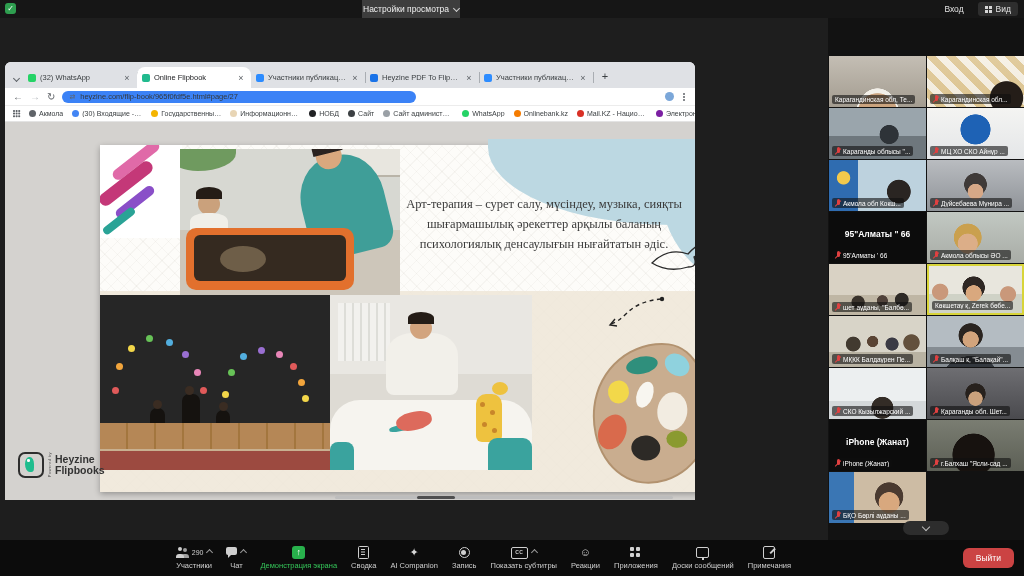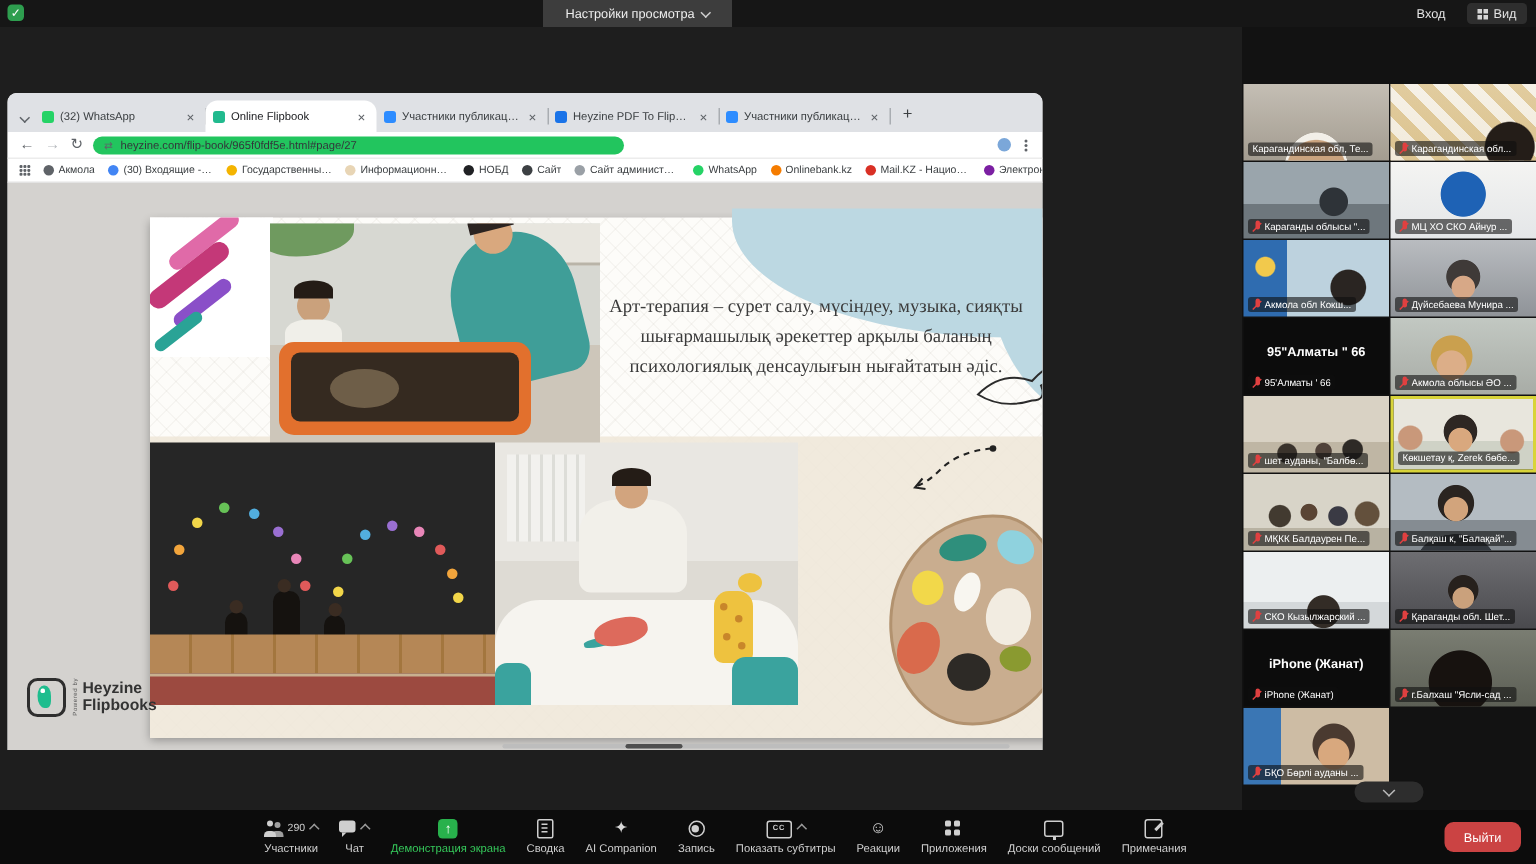--- a/index.html
+++ b/index.html
@@ -6,21 +6,21 @@
   body{width:1024px;height:576px;position:relative;overflow:hidden;background:#1e1e1e;
        font-family:"Liberation Sans",sans-serif;-webkit-font-smoothing:antialiased}
 
   
   .topbar{position:absolute;left:0;top:0;width:1024px;height:18px;background:#161616;z-index:50}
   .shield{position:absolute;left:5px;top:3px;width:11px;height:11px;background:#2e9e4f;border-radius:3px;
           color:#fff;font-size:8px;line-height:11px;text-align:center}
   .banner-cluster{position:absolute;left:362px;top:0;height:18px;display:flex}
   .viewing-banner{background:#28a446;color:#fff;font-size:8.5px;display:flex;align-items:center;gap:5px;padding:0 9px;white-space:nowrap}
   .speaker-icon{width:8px;height:8px;background:#fff;clip-path:polygon(0 32%,32% 32%,62% 4%,62% 96%,32% 68%,0 68%);flex:none}
-  .view-settings{background:#3d3d3d;color:#efefef;font-size:8.5px;display:flex;align-items:center;gap:5px;padding:0 15px;white-space:nowrap}
+  .view-settings{background:#3d3d3d;color:#efefef;font-size:8.5px;display:flex;align-items:center;gap:5px;padding:0 1px;white-space:nowrap}
   .chev-down{width:4px;height:4px;border-right:1px solid #cfcfcf;border-bottom:1px solid #cfcfcf;transform:rotate(45deg);margin-top:-2px}
   .topbar-right{position:absolute;right:6px;top:0;height:18px;display:flex;align-items:center;gap:8px}
   .login-btn{color:#e3e3e3;font-size:8.5px;padding:2px 6px}
   .view-btn{display:flex;align-items:center;gap:4px;background:#2e2e2e;border-radius:3px;padding:2px 7px;color:#e3e3e3;font-size:8.5px}
   .grid-icon{width:7px;height:7px;position:relative}
   .grid-icon::before{content:"";position:absolute;left:0;top:0;width:3px;height:3px;background:#d6d6d6;
        box-shadow:4px 0 0 #d6d6d6,0 4px 0 #d6d6d6,4px 4px 0 #d6d6d6}
 
   
   .browser{position:absolute;left:5px;top:62px;width:690px;height:438px;background:#fff;display:flex;flex-direction:column;border-radius:6px 6px 0 0;overflow:hidden}
@@ -34,21 +34,21 @@
   .tab-fav{width:8px;height:8px;border-radius:2px;flex:none}
   .tab-title{white-space:nowrap;overflow:hidden;text-overflow:ellipsis;flex:1}
   .tab-close{width:10px;height:10px;border-radius:50%;flex:none;color:#5f6368;font-size:9px;line-height:10px;text-align:center}
   .tab-close::before{content:"×"}
   .newtab-btn{width:16px;height:16px;margin:0 0 3px 4px;border-radius:50%;color:#3c4043;font-size:11px;line-height:15px;text-align:center;flex:none}
   .newtab-btn::before{content:"+"}
 
   .navbar{height:17px;background:#fff;display:flex;align-items:center;gap:7px;padding:0 8px;flex:none;border-bottom:1px solid #ececec}
   .nav-arrow{color:#5f6368;font-size:10px;line-height:17px}
   .nav-arrow.fwd{color:#b6babe}
-  .urlbar{width:340px;height:12px;background:#22c55e;border-radius:7px;display:flex;align-items:center;gap:5px;padding:0 7px}
+  .urlbar{width:340px;height:12px;background:#3b82f6;border-radius:7px;display:flex;align-items:center;gap:5px;padding:0 7px}
   .tune-icon{font-size:7px;color:#5f6368}.tune-icon::before{content:"⇄"}
   .url-text{font-size:7.5px;color:#33373b;white-space:nowrap;overflow:hidden}
   .nav-right{margin-left:auto;display:flex;align-items:center;gap:7px}
   .avatar-dot{width:9px;height:9px;border-radius:50%;background:#7ba7d9}
   .kebab{width:2px;height:2px;border-radius:50%;background:#5f6368;box-shadow:0 3px 0 #5f6368,0 -3px 0 #5f6368;margin:0 2px}
 
   .bookmarks{height:15px;background:#fff;display:flex;align-items:center;gap:9px;padding:0 8px;flex:none;overflow:hidden;border-bottom:1px solid #e3e3e3}
   .bm-apps{width:7px;height:7px;position:relative;flex:none}
   .bm-apps::before{content:"";position:absolute;left:0;top:0;width:1.5px;height:1.5px;background:#5f6368;border-radius:50%;
     box-shadow:2.6px 0 0 #5f6368,5.2px 0 0 #5f6368,0 2.6px 0 #5f6368,2.6px 2.6px 0 #5f6368,5.2px 2.6px 0 #5f6368,0 5.2px 0 #5f6368,2.6px 5.2px 0 #5f6368,5.2px 5.2px 0 #5f6368}

